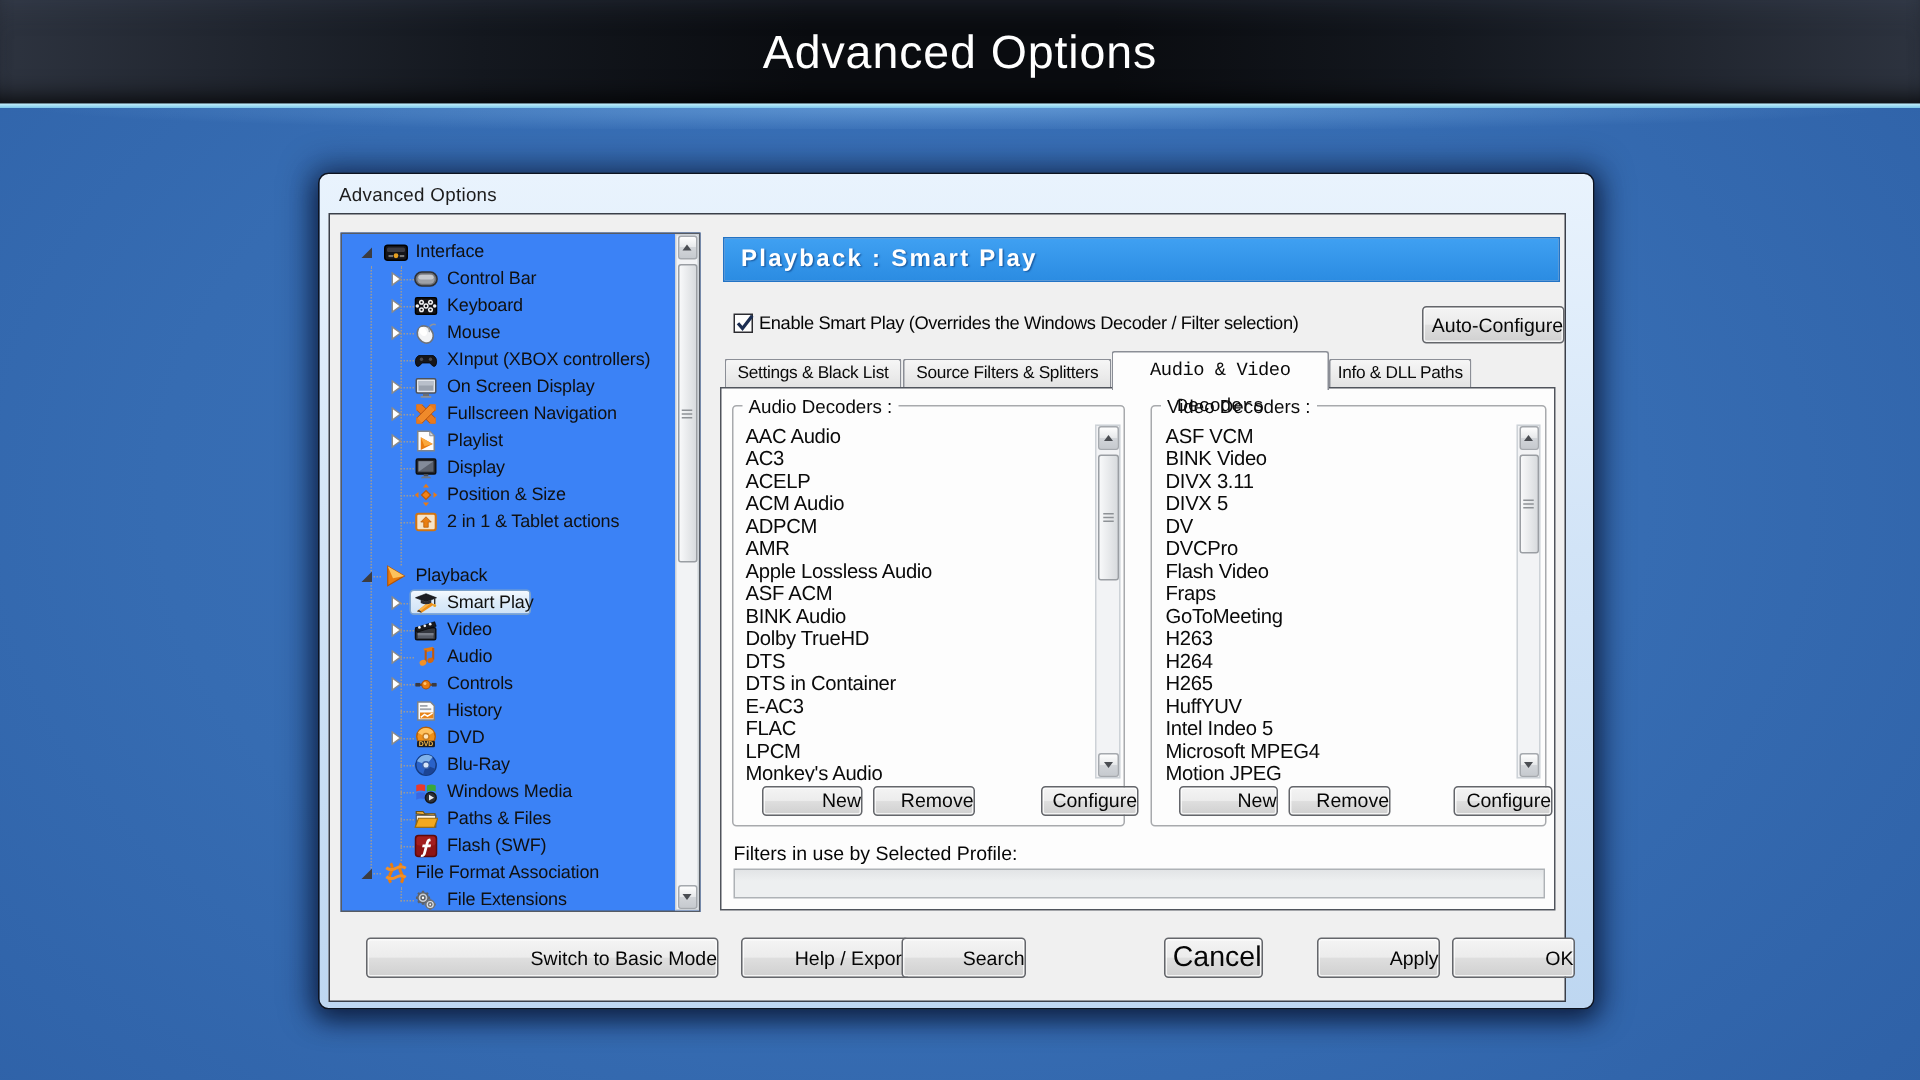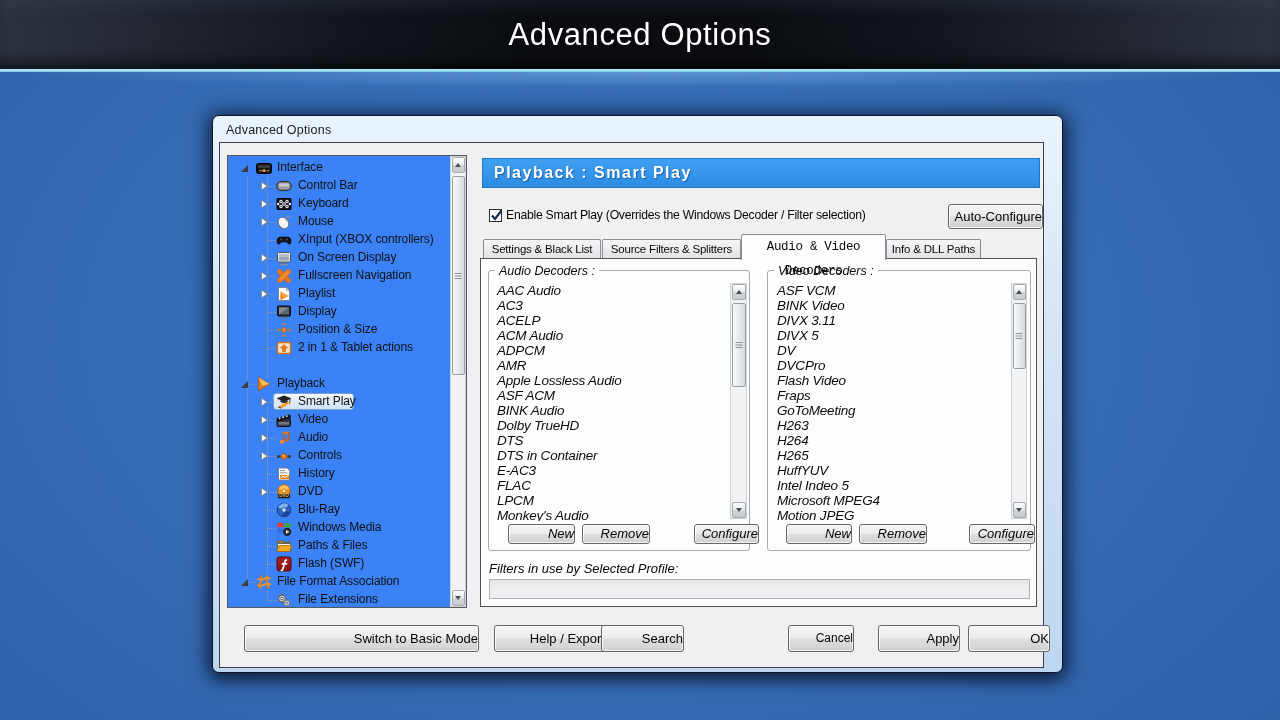--- a/index.html
+++ b/index.html
@@ -51,21 +51,21 @@
 .cb { position:absolute; left:269px; top:66px; width:13px; height:13px; background:#fdfdfd;
   border:1.5px solid #2c2c30; }
 .cb svg { position:absolute; left:-1px; top:-2px; }
 .cblabel { position:absolute; left:286px; top:65px; font-size:12.2px; letter-spacing:-0.25px; color:#060606; }
 
 .tab { position:absolute; top:96px; height:19px; border:1px solid #8b8e96; border-bottom:none;
   border-radius:2px 2px 0 0; background:linear-gradient(#f6f6f6,#ebebeb 60%,#e2e2e2);
   text-align:center; font-size:11.5px; letter-spacing:-0.2px; color:#0a0a0a; line-height:18px; z-index:1; }
 .tab.act { top:91px; height:26px; background:#fdfdfd; line-height:24px; z-index:3; font-size:12.5px; letter-spacing:-0.3px;font-family:Liberation Mono, monospace; }
 .panel { position:absolute; left:260px; top:115px; width:557px; height:349px;
-  background:#fdfdfd; border:1px solid #50545c; z-index:2;font-style:italic; }
+  background:#fdfdfd; border:1px solid #50545c; z-index:2; }
 .group { position:absolute; top:11px; height:281px; border:1px solid #a8aaad; border-radius:3px; }
 .group .glabel { position:absolute; left:6px; top:-6px; background:#fdfdfd; padding:0 4px;
   font-size:12.5px; color:#0a0a0a; line-height:12px; }
 .li { position:absolute; font-size:13.5px; letter-spacing:-0.2px; color:#0a0a0a; white-space:nowrap; height:15px; line-height:15px; }
 .listclip { position:absolute; overflow:hidden; }
 .btn { position:absolute; border:1px solid #64666b; border-radius:3px; text-align:right; color:#060606;
   background:linear-gradient(#f4f4f4,#ececec 48%,#dedede 52%,#d0d0d0);
   box-shadow:inset 0 0 0 1px rgba(255,255,255,0.75);margin-left:12px; }
 .flabel { position:absolute; left:8px; top:302px; font-size:13px; color:#060606; }
 .ffield { position:absolute; left:8px; top:320px; width:541px; height:20px;
@@ -536,16 +536,16 @@
         <div class="btn" style="left:6px;top:253px;width:66px;height:20px;font-size:13px;line-height:18px">New</div>
         <div class="btn" style="left:79px;top:253px;width:68px;height:20px;font-size:13px;line-height:18px">Remove</div>
         <div class="btn" style="left:189px;top:253px;width:66px;height:20px;font-size:13px;line-height:18px">Configure</div>
       </div>
       <div class="flabel">Filters in use by Selected Profile:</div>
       <div class="ffield"></div>
     </div>
     <div class="btn" style="left:12px;top:482px;width:235px;height:27px;font-size:13px;line-height:25px">Switch to Basic Mode</div>
     <div class="btn" style="left:262px;top:482px;width:112px;height:27px;font-size:13px;line-height:25px">Help / Export</div>
     <div class="btn" style="left:369px;top:482px;width:83px;height:27px;font-size:13px;line-height:25px">Search</div>
-    <div class="btn" style="left:556px;top:482px;width:66px;height:27px;font-size:12px;line-height:25px">Cancel</div>
+    <div class="btn" style="left:544px;top:482px;width:66px;height:27px;font-size:19px;line-height:25px">Cancel</div>
     <div class="btn" style="left:646px;top:482px;width:82px;height:27px;font-size:13px;line-height:25px">Apply</div>
     <div class="btn" style="left:736px;top:482px;width:82px;height:27px;font-size:13px;line-height:25px">OK</div>
   </div>
 </div>
 </body></html>

